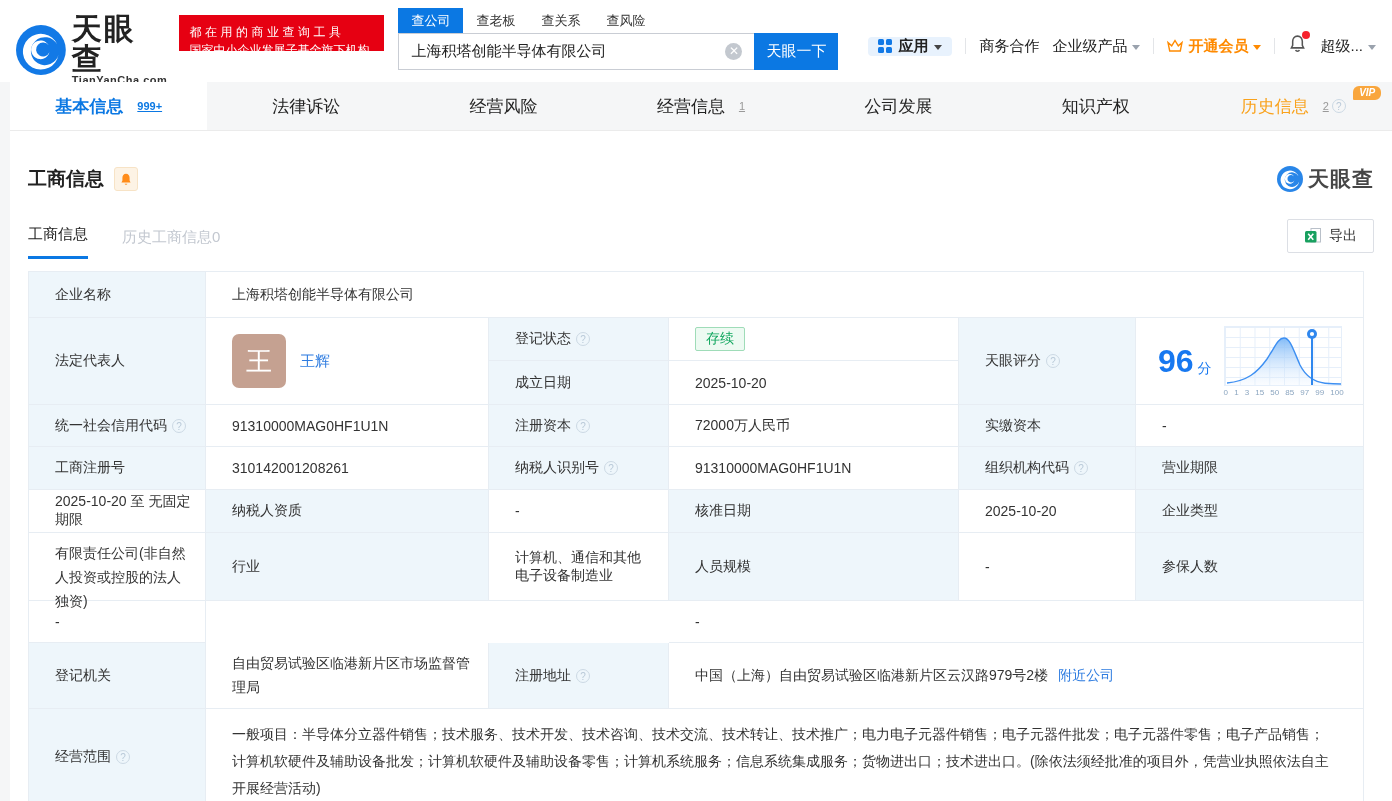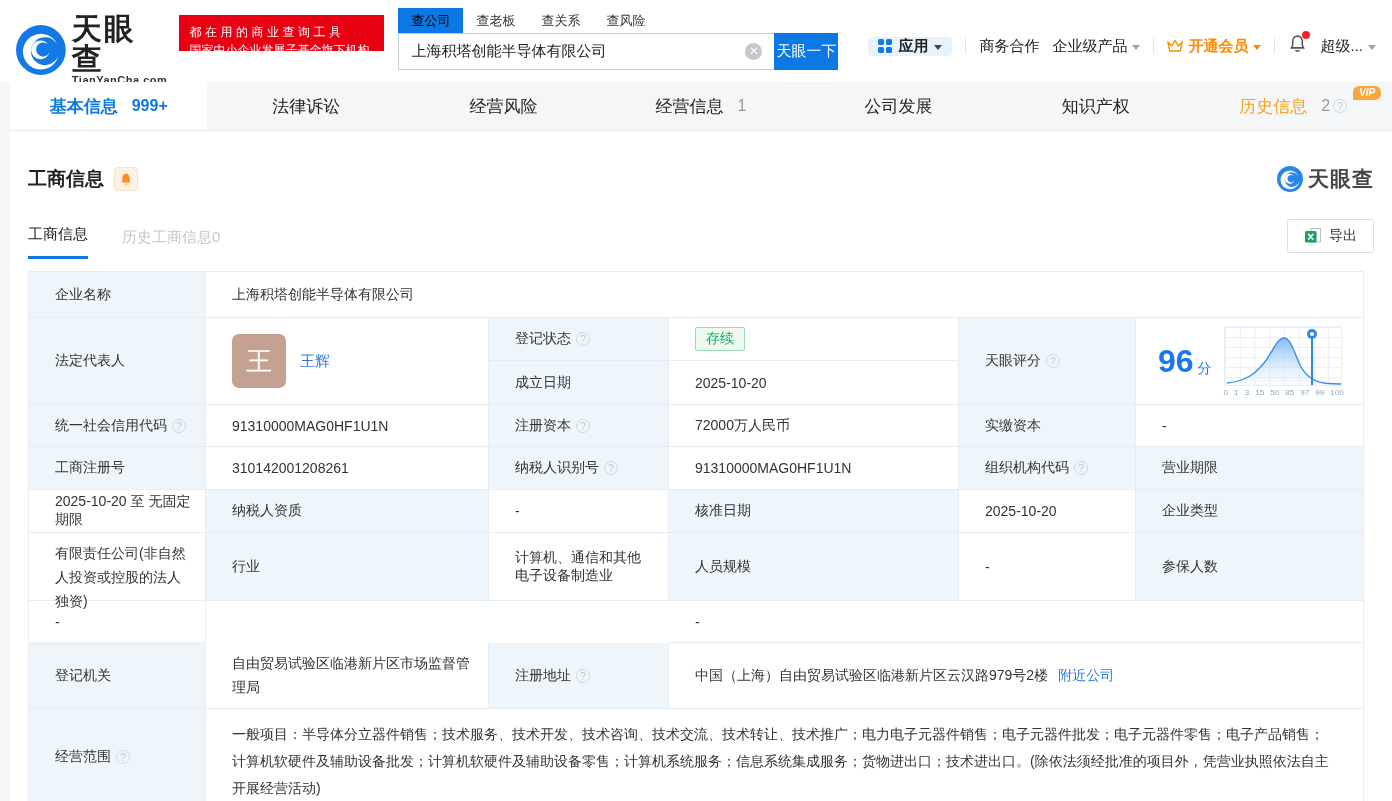--- a/index.html
+++ b/index.html
@@ -12,44 +12,44 @@
   .brand-icon { width:50px; height:50px; }
   .brand-txt { margin-left:6px; }
   .brand-title { font-size:30px; font-weight:bold; color:#222; letter-spacing:2px; line-height:30px;}
   .brand-sub { font-size:11px; font-weight:bold; color:#333; letter-spacing:.5px; }
   .promo { margin:15px 0 0 12px; background:#e60012; color:#fff; padding:8px 10px; width:218px; height:36px; }
   .promo div { font-size:12px; line-height:18px; white-space:nowrap; }
   .promo .l1 { letter-spacing:3.5px; }
   .search-block { margin:8px 0 0 14px; }
   .search-tabs { display:flex; align-items:stretch; height:25px; }
   .search-tab { font-size:13px; color:#333; padding:4px 13px; cursor:pointer; }
-  .search-tab.active { background:#0b78e3; color:#000000; }
+  .search-tab.active { background:#0b78e3; color:#ffffff; }
   .search-row { display:flex; height:37px; width:440px; }
   .search-input { flex:1; border:1px solid #c9cdd4; border-right:none; padding:0 34px 0 12px; font-size:15px; color:#222; outline:none; font-family:inherit; }
   .clear-btn { position:relative; width:0; }
   .clear-btn span { position:absolute; right:12px; top:10px; width:17px; height:17px; border-radius:50%; background:#c3c8cf; color:#fff; font-size:12px; line-height:17px; text-align:center; cursor:pointer; }
-  .search-go { width:64px; background:#0b78e3; color:#fff; border:none; font-size:15px; cursor:pointer; font-family:inherit; }
+  .search-go { width:84px; background:#0b78e3; color:#fff; border:none; font-size:15px; cursor:pointer; font-family:inherit; }
   .top-menu { display:flex; align-items:center; margin:34px 0 0 30px; gap:13px; }
   .apps-chip { display:flex; align-items:center; gap:6px; background:#e8f2fd; border-radius:4px; padding:0 10px; cursor:pointer; }
   .grid-ic { display:grid; grid-template-columns:6px 6px; grid-template-rows:6px 6px; gap:2px; }
   .grid-ic i { background:#1279e6; border-radius:1.5px; }
   .menu-item { font-size:15px; color:#222; display:flex; align-items:center; gap:5px; cursor:pointer; white-space:nowrap; }
   .menu-item.vip { color:#ff8a00; font-weight:bold; }
   .caret { width:0; height:0; border-left:4px solid transparent; border-right:4px solid transparent; border-top:5px solid #9aa2ad; margin-top:2px;}
   .caret.dark{ border-top-color:#444; } .caret.orange{ border-top-color:#ff8a00; }
   .vdiv { width:1px; height:16px; background:#e3e5e8; }
   .bell-wrap { position:relative; cursor:pointer; }
   .red-dot { position:absolute; top:-3px; right:-3px; width:8px; height:8px; border-radius:50%; background:#f5222d; }
 
   
   .left-gutter { position:absolute; left:0; top:82px; width:10px; height:719px; background:#f5f6f7; z-index:5;}
   .page-body { margin-left:10px; }
   .tabbar { display:flex; height:49px; background:#f5f6f7; border-bottom:1px solid #ebebeb; }
   .tab { flex:1; display:flex; align-items:center; justify-content:center; font-size:17px; color:#222; cursor:pointer; position:relative; }
-  .tab .cnt { font-size:16px; color:#999; margin-left:14px; }
+  .tab .cnt { font-size:11px; color:#999; margin-left:14px;text-decoration:underline; }
   .tab.active { background:#fff; color:#0b78e3; font-weight:bold; }
   .tab.active .cnt { color:#0b78e3; }
   .tab.orange { color:#f9a21c; }
   .tab .q-ic { margin-left:3px; }
   .vip-badge { position:absolute; top:4px; margin-left:148px; background:#f9a63d; color:#fff; font-size:10px; font-weight:bold; font-style:italic; padding:1px 6px 2px; border-radius:6px 6px 6px 1px; }
 
   
   .content { padding:0 18px; }
   .sec-head { display:flex; align-items:center; margin-top:34px; }
   .sec-title { font-size:19px; font-weight:bold; color:#222; }

